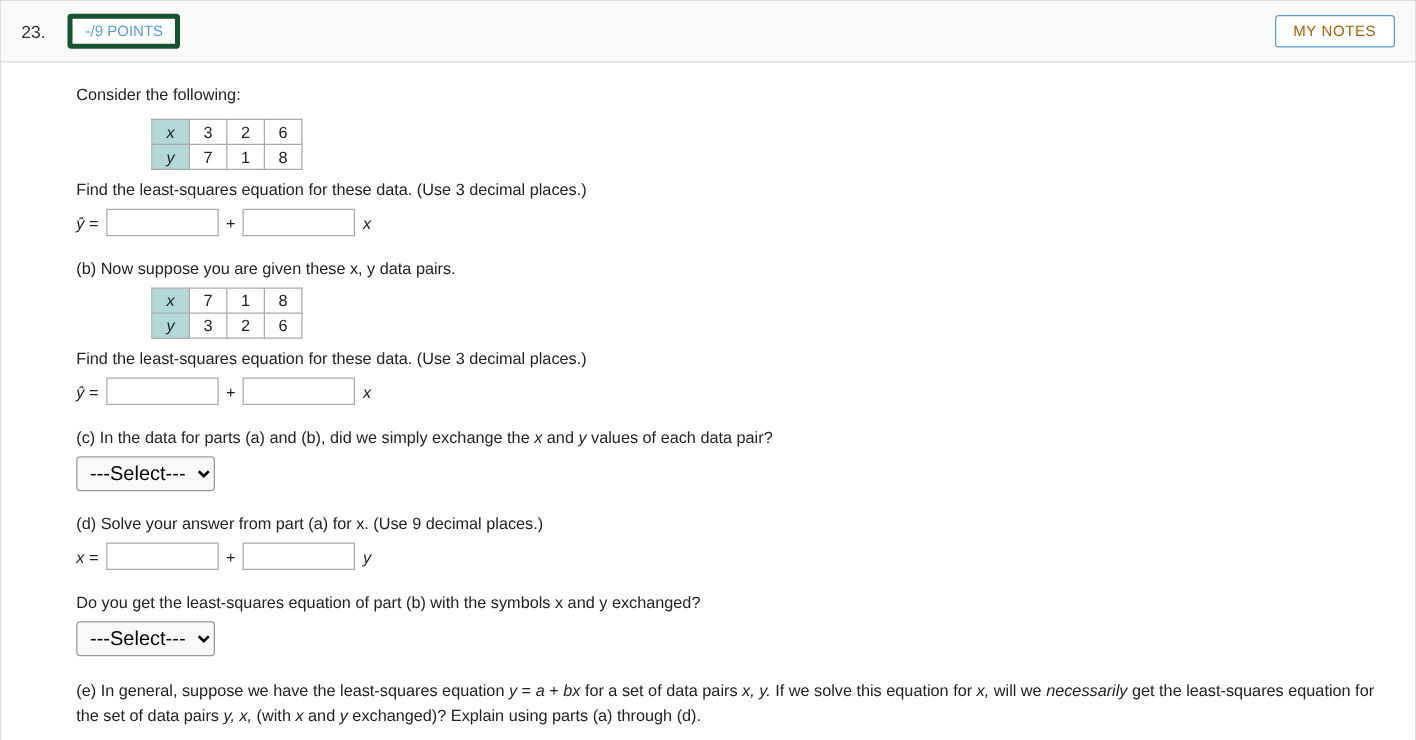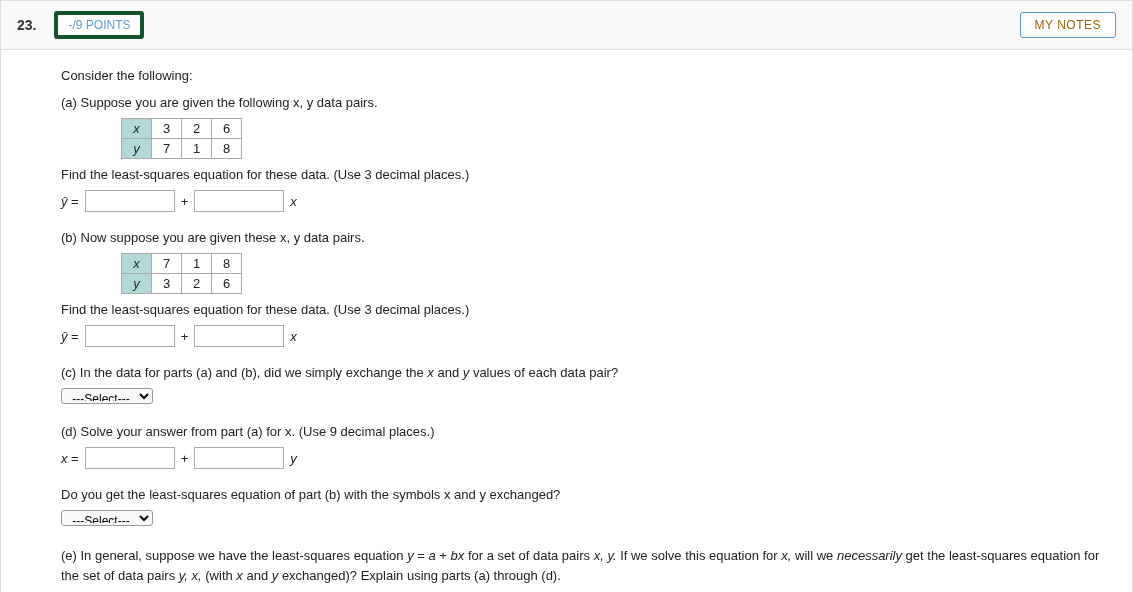--- a/index.html
+++ b/index.html
@@ -18,21 +18,21 @@
     .header-bar {
       display: flex;
       align-items: center;
       justify-content: space-between;
       padding: 10px 16px;
       border-bottom: 1px solid #ddd;
       background: #f9f9f9;
     }
     .question-number {
       font-size: 14px;
-      font-weight: bold;
+      font-weight: normal;
       color: #333;
       margin-right: 10px;
     }
     .points-badge {
       border: 4px solid #14532d;
       color: #5b9bd5;
       padding: 3px 10px;
       font-size: 12px;
       border-radius: 3px;
       background: #fff;
@@ -91,26 +91,25 @@
       padding: 2px 4px;
       font-size: 12px;
       height: 22px;
     }
     .yhat {
       font-style: italic;
     }
     .select-dropdown {
       border: 1px solid #999;
       padding: 2px 6px;
-      font-size: 12px;
+      font-size: 16px;
       border-radius: 3px;
       background: #f9f9f9;
-      height: 16px;
+      height: 28px;
       cursor: pointer;
-      text-align: center;
     }
     .italic { font-style: italic; }
     .consider-text { margin-bottom: 12px; }
   </style>
 </head>
 <body>
 <div class="page-container">
 
   <div class="header-bar">
     <div class="header-left">
@@ -120,23 +119,20 @@
     <button class="my-notes-btn">MY NOTES</button>
   </div>
 
   <div class="content-area">
 
     <div class="consider-text">
       <span>Consider the following:</span>
     </div>
 
     <div class="sub-section">
-      <div class="sub-label">
-        <span>(a) Suppose you are given the following x, y data pairs.</span>
-      </div>
 
       <table class="data-table">
         <tbody>
             <tr>
           <td class="header-cell"><i>x</i></td>
           <td>3</td>
           <td>2</td>
           <td>6</td>
         </tr>
         <tr>

